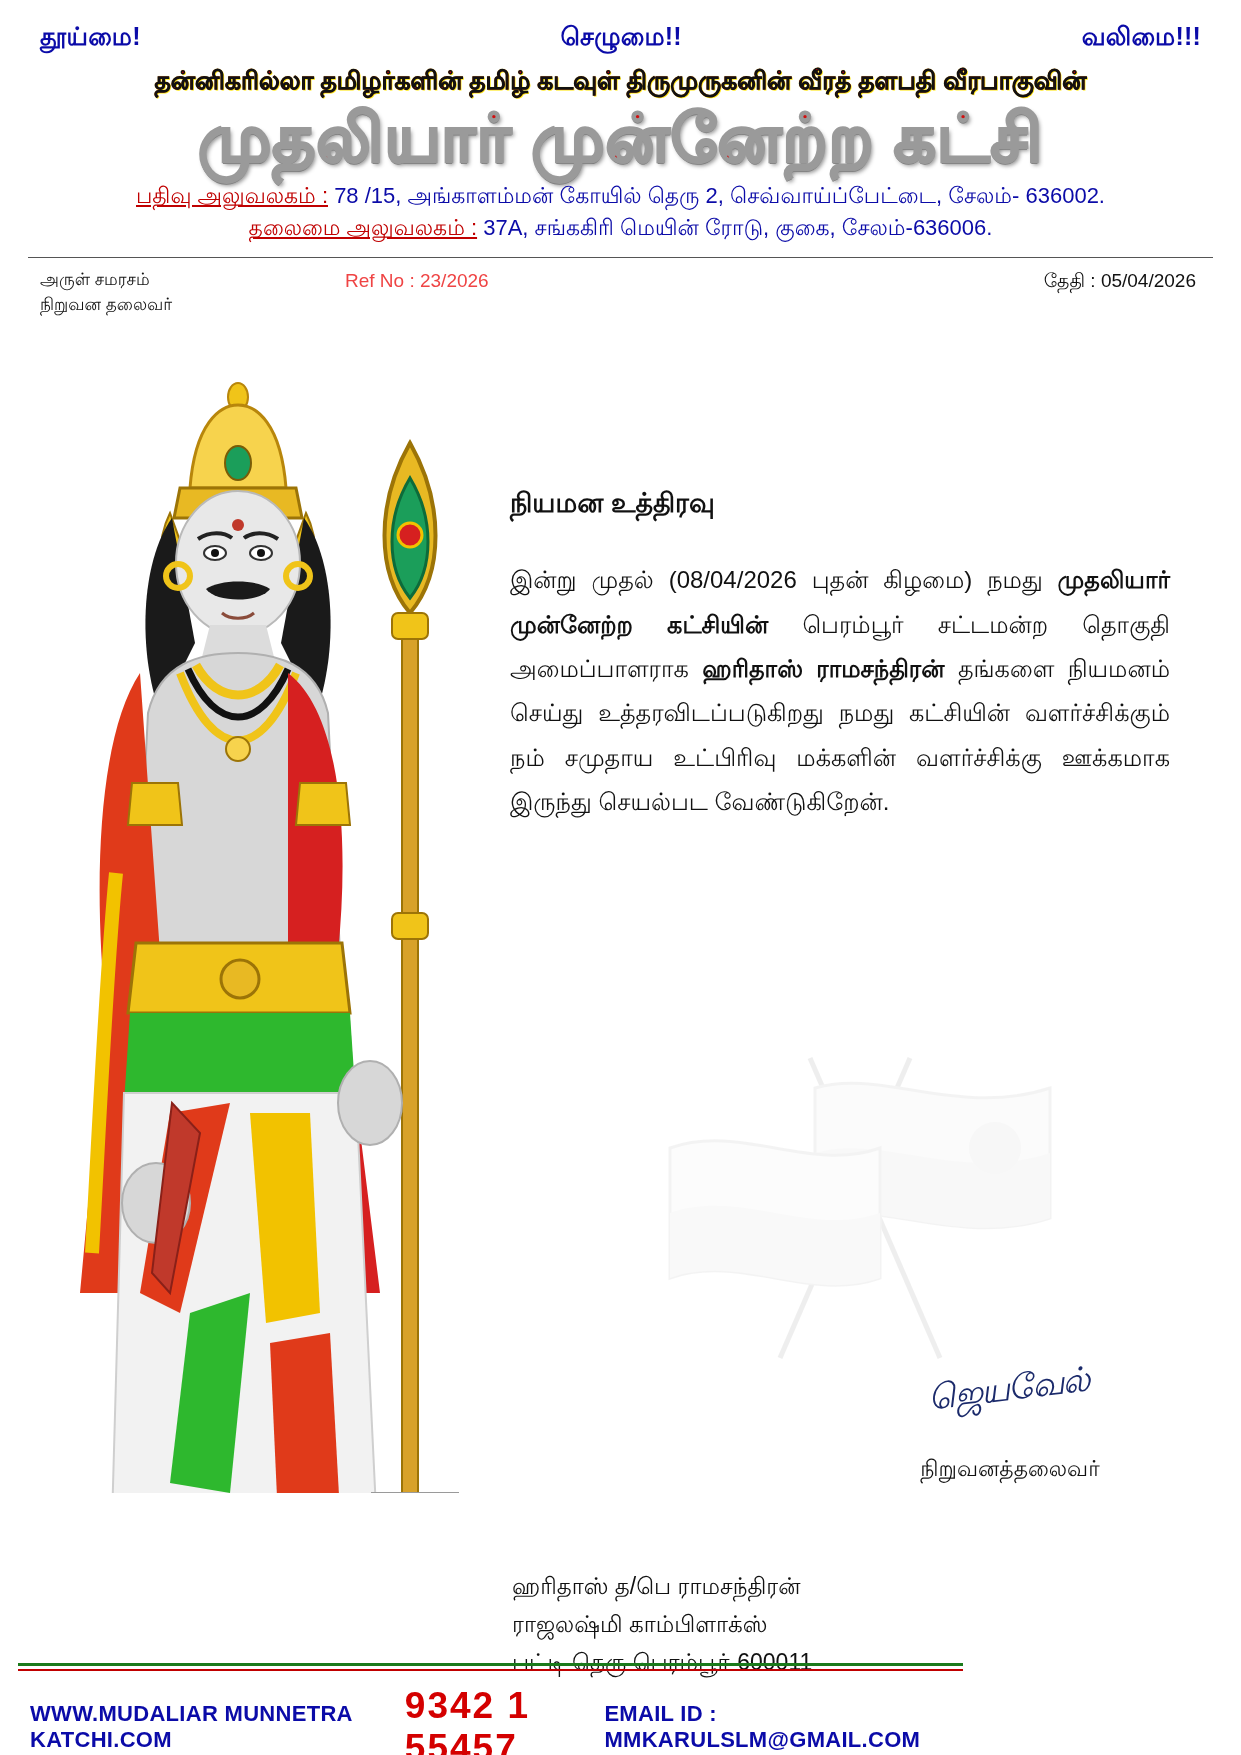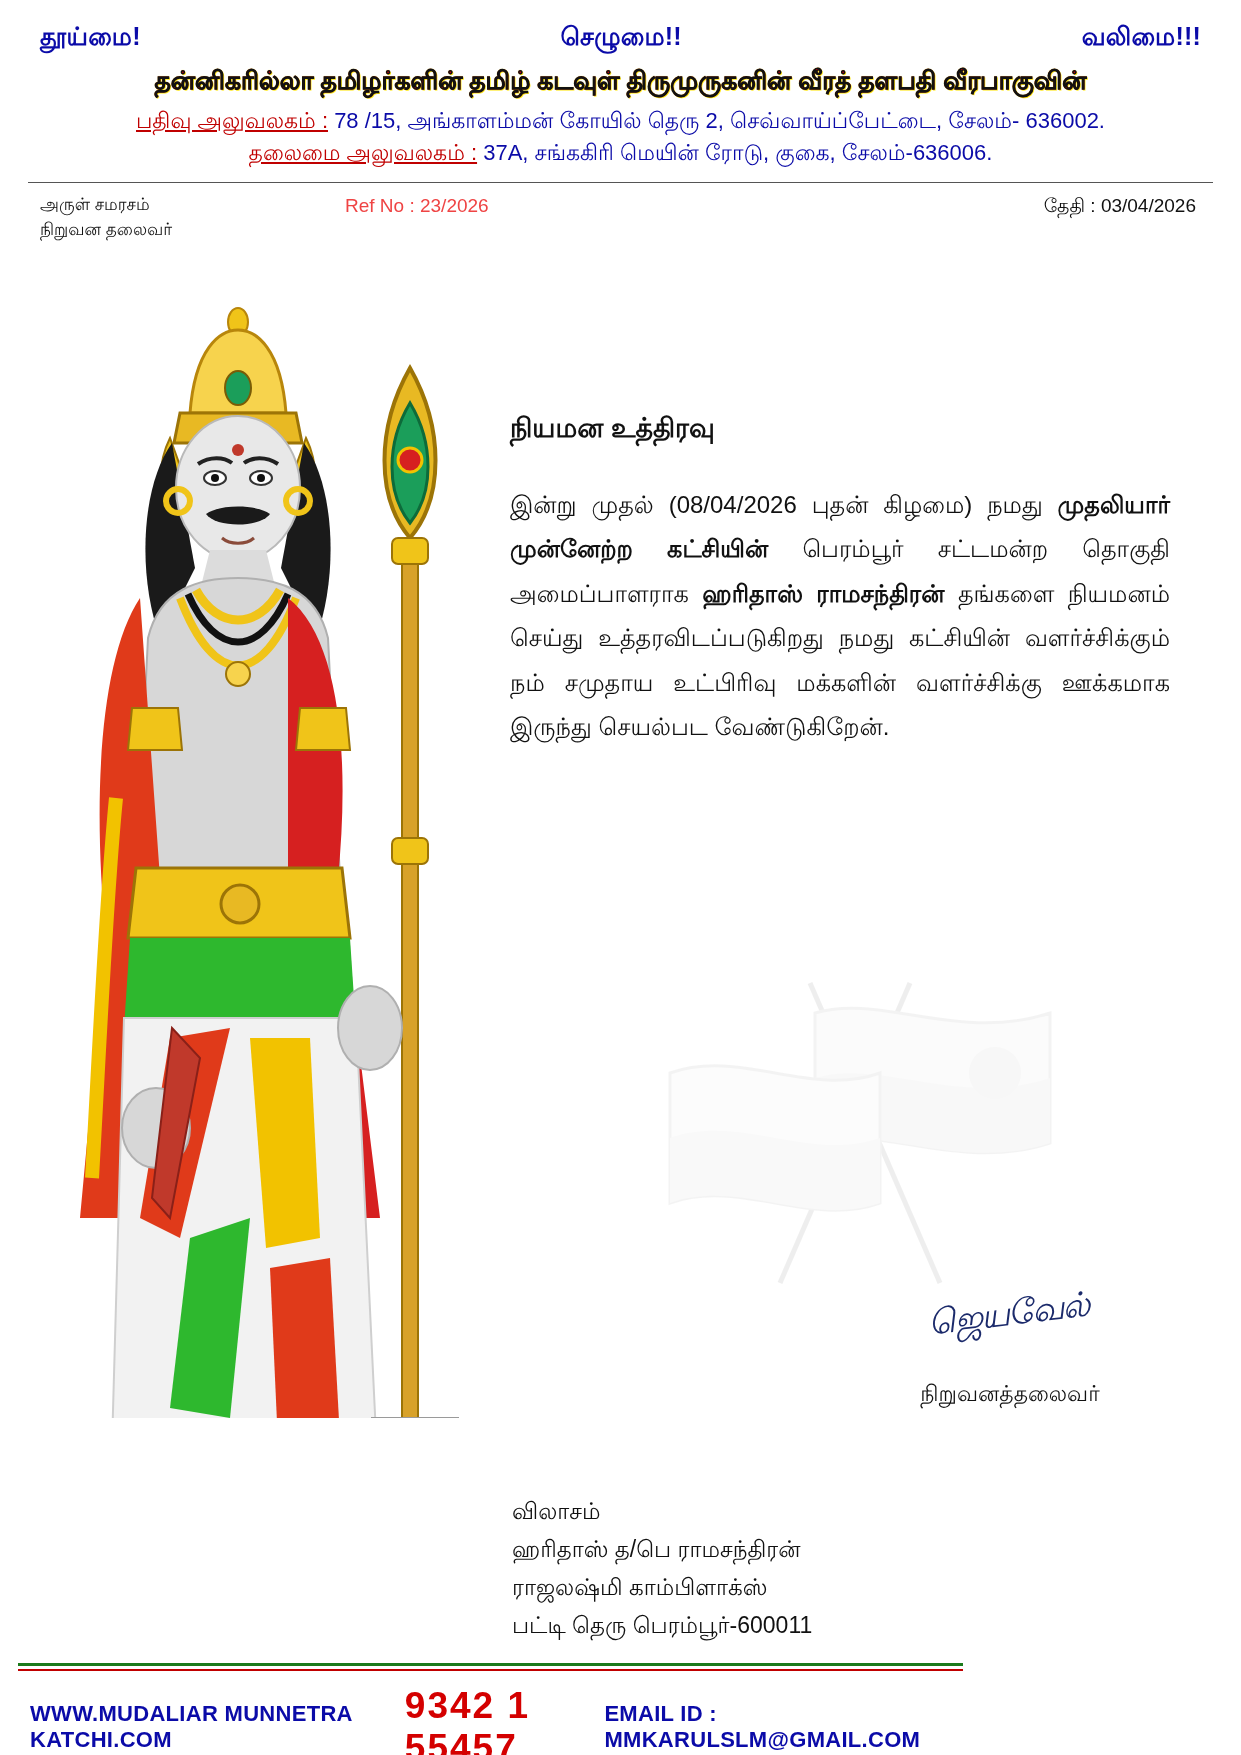--- a/index.html
+++ b/index.html
@@ -239,39 +239,40 @@
 <div class="page">
 
   <div class="slogan-row">
     <div class="slogan">தூய்மை!</div>
     <div class="slogan center">செழுமை!!</div>
     <div class="slogan">வலிமை!!!</div>
   </div>
 
   <div class="subtitle-line">தன்னிகரில்லா தமிழர்களின் தமிழ் கடவுள்  திருமுருகனின் வீரத் தளபதி வீரபாகுவின்</div>
 
+  <div class="party-title">முதலியார் முன்னேற்ற கட்சி</div>
 
   <div class="office-line">
     <span class="label">பதிவு அலுவலகம் :</span>
     <span>78 /15, அங்காளம்மன் கோயில் தெரு 2, செவ்வாய்ப்பேட்டை, சேலம்- 636002.</span>
   </div>
   <div class="office-line second">
     <span class="label">தலைமை அலுவலகம் :</span>
     <span>37A, சங்ககிரி மெயின் ரோடு, குகை, சேலம்-636006.</span>
   </div>
 
   <hr class="rule">
 
   <div class="meta-row">
     <div class="meta-left">
       <div>அருள் சமரசம்</div>
       <div>நிறுவன தலைவர்</div>
     </div>
     <div class="meta-ref">Ref No : 23/2026</div>
-    <div class="meta-date">தேதி : 03/04/2026</div>
+    <div class="meta-date">தேதி : 05/04/2026</div>
   </div>
 
   <div class="content">
 
     <svg class="watermark" viewBox="0 0 560 420">
       <g stroke="#999" stroke-width="5" fill="none">
         <line x1="200" y1="330" x2="330" y2="30"></line>
         <line x1="360" y1="330" x2="230" y2="30"></line>
       </g>
       <path d="M235 60 C300 40 380 90 470 60 L470 190 C380 220 300 170 235 190 Z" fill="#e9e9e9" stroke="#bbb" stroke-width="3"></path>
@@ -359,21 +360,20 @@
         <span>இன்று முதல் (08/04/2026 புதன் கிழமை) நமது </span><b>முதலியார் முன்னேற்ற கட்சியின்</b><span> பெரம்பூர் சட்டமன்ற தொகுதி அமைப்பாளராக </span><b>ஹரிதாஸ் ராமசந்திரன்</b><span> தங்களை நியமனம் செய்து உத்தரவிடப்படுகிறது நமது கட்சியின் வளர்ச்சிக்கும் நம் சமுதாய உட்பிரிவு மக்களின் வளர்ச்சிக்கு ஊக்கமாக இருந்து செயல்பட வேண்டுகிறேன்.</span>
       </div>
     </div>
 
     <div class="sign-block">
       <div class="signature">ஜெயவேல்</div>
       <div class="sign-label">நிறுவனத்தலைவர்</div>
     </div>
 
     <div class="address-block">
-      <div>விலாசம்</div>
       <div>ஹரிதாஸ் த/பெ ராமசந்திரன்</div>
       <div>ராஜலஷ்மி காம்பிளாக்ஸ்</div>
       <div>பட்டி தெரு பெரம்பூர்-600011</div>
     </div>
   </div>
 
   <div class="footer">
     <div class="footer-rule-top"></div>
     <div class="footer-rule-thin"></div>
     <div class="footer-inner">

